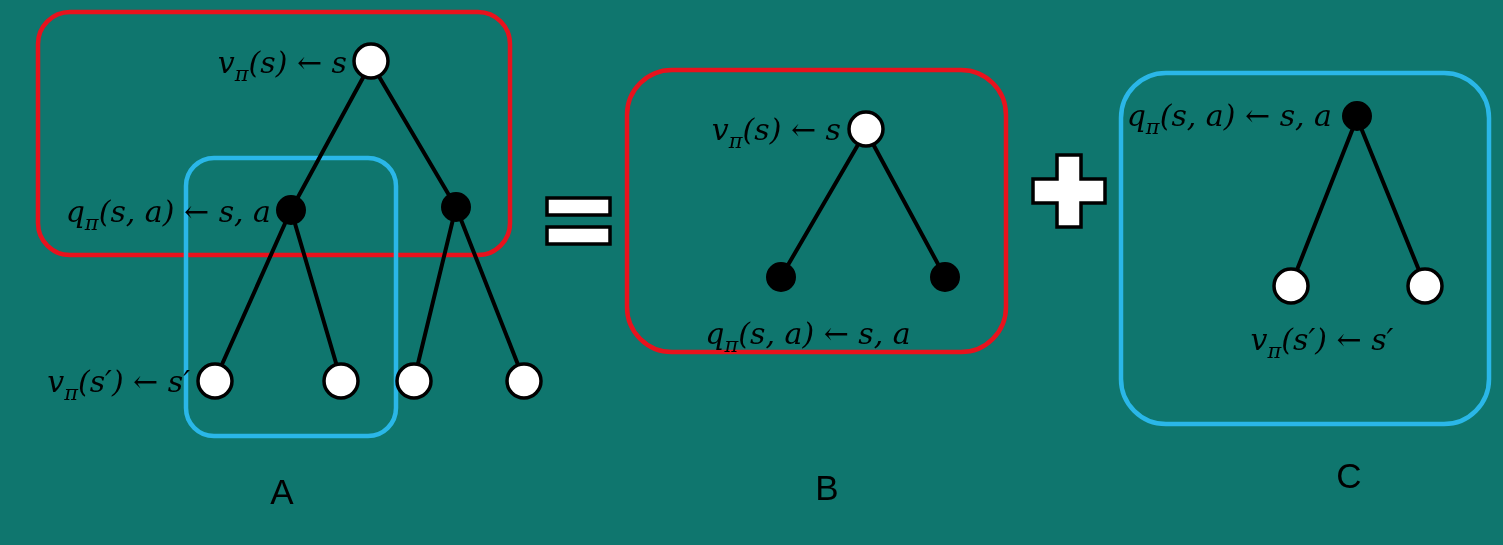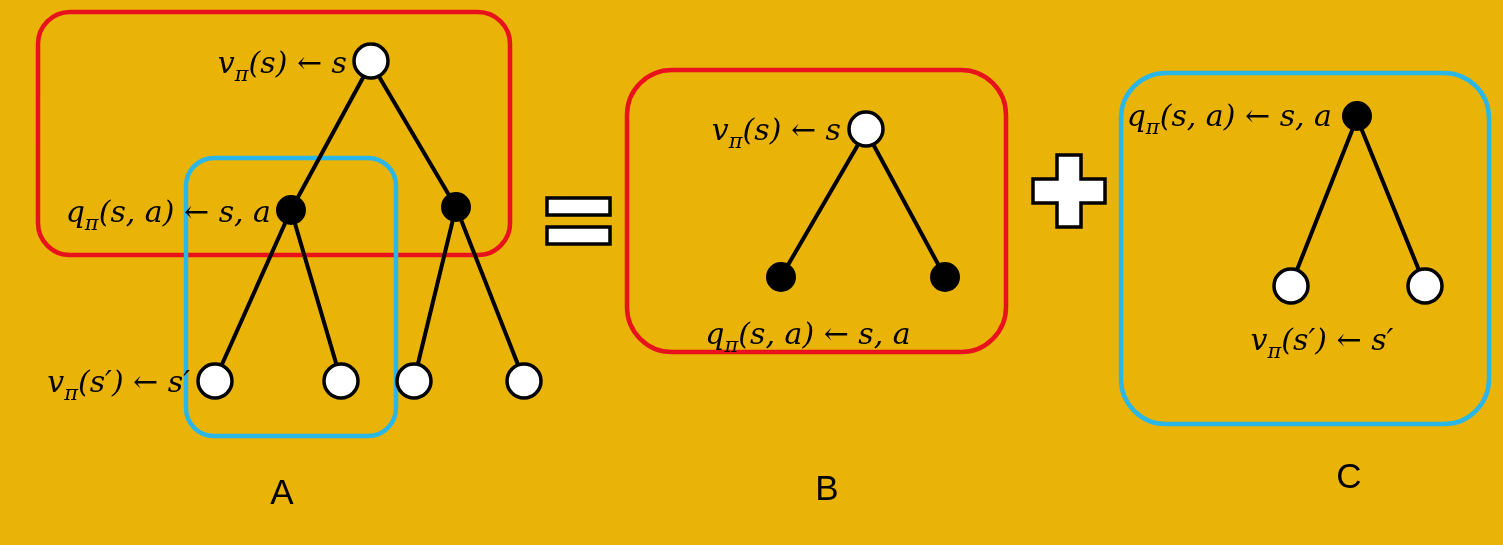--- a/index.html
+++ b/index.html
@@ -4,21 +4,21 @@
 <style>
   html, body {
     margin: 0;
     padding: 0;
     background: #ffffff;
   }
   .canvas {
     position: relative;
     width: 1503px;
     height: 545px;
-    background: #eab308;
+    background: #0f766e;
     overflow: hidden;
   }
   svg { display: block; }
   .edge {
     stroke: #000000;
     stroke-width: 4;
     stroke-linecap: round;
   }
   .open-node {
     fill: #ffffff;

